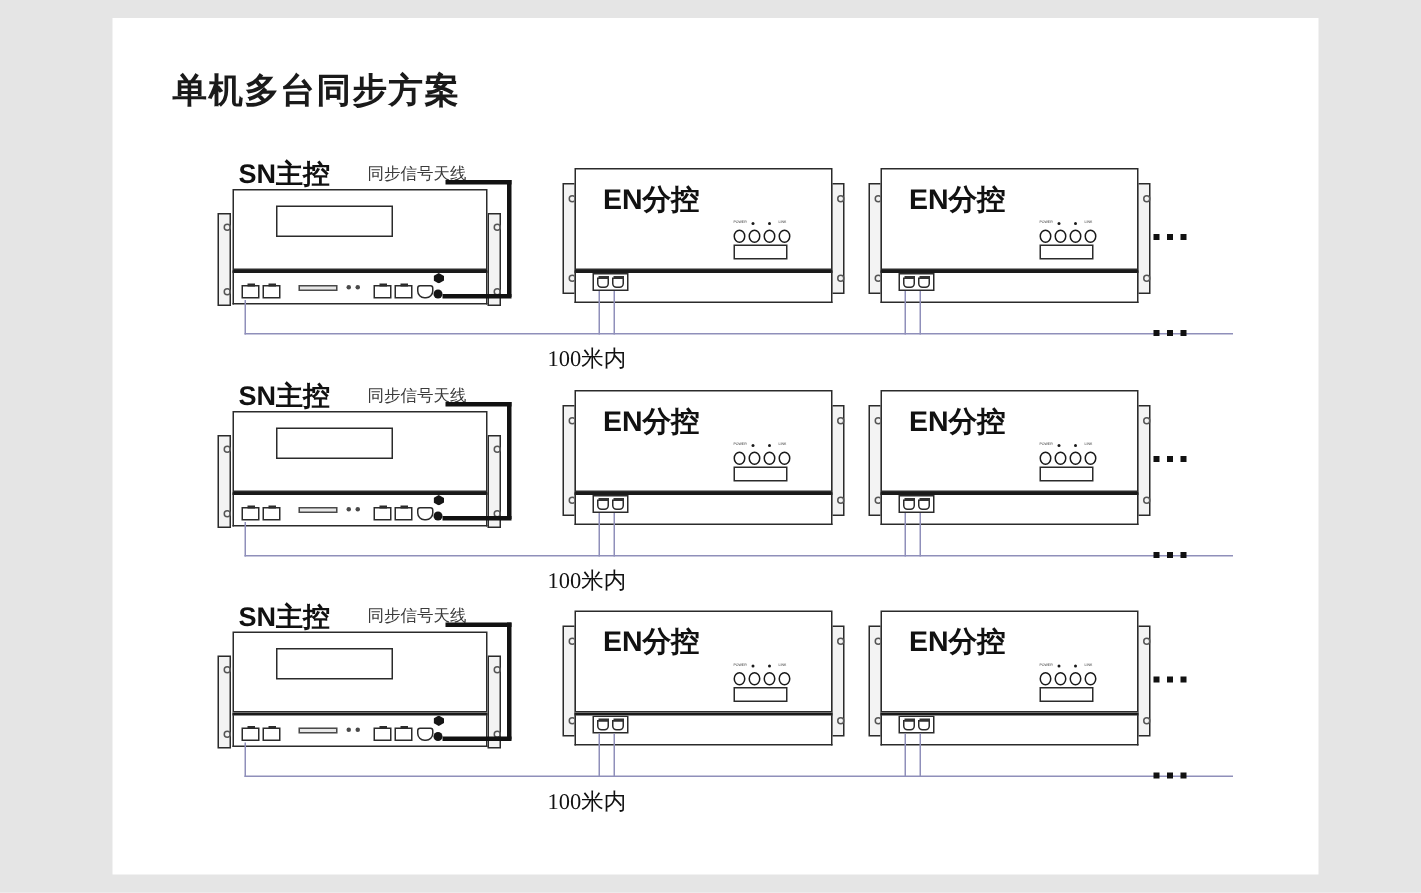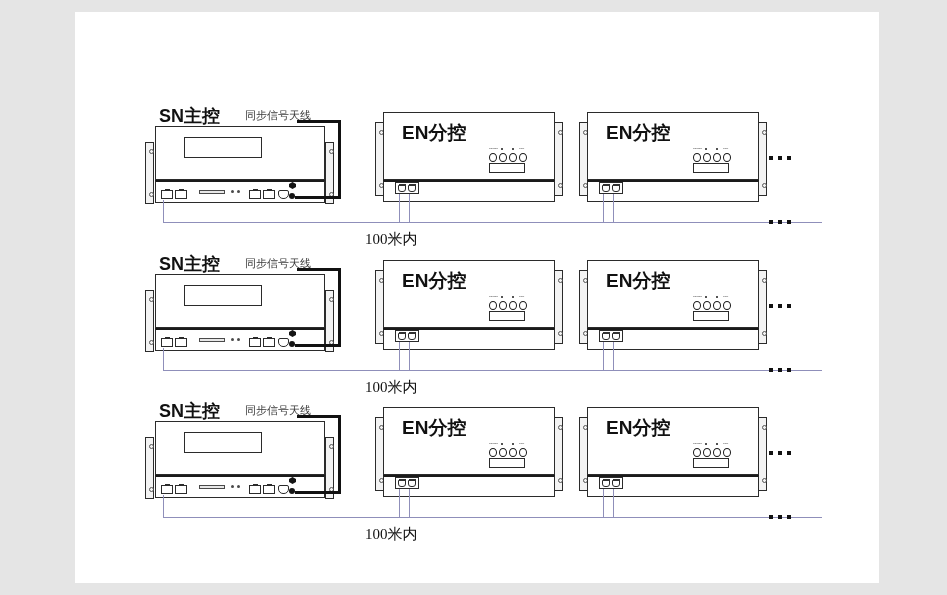--- a/index.html
+++ b/index.html
@@ -185,20 +185,21 @@
   }
   .ellipsis i {
     width: 4px; height: 4px; background: #111; display: block;
   }
 </style>
 </head>
 <body>
 
 <div id="page">
 
+  <div id="title">单机多台同步方案</div>
 
   <div class="row" style="top:92px">
 
     <div class="sn-wrap" style="left:62px">
       <div class="sn-label">SN主控</div>
       <div class="sn-antenna-label">同步信号天线</div>
       <div class="ear left"></div>
       <div class="ear right"></div>
       <div class="sn-body">
         <div class="sn-screen"></div>

